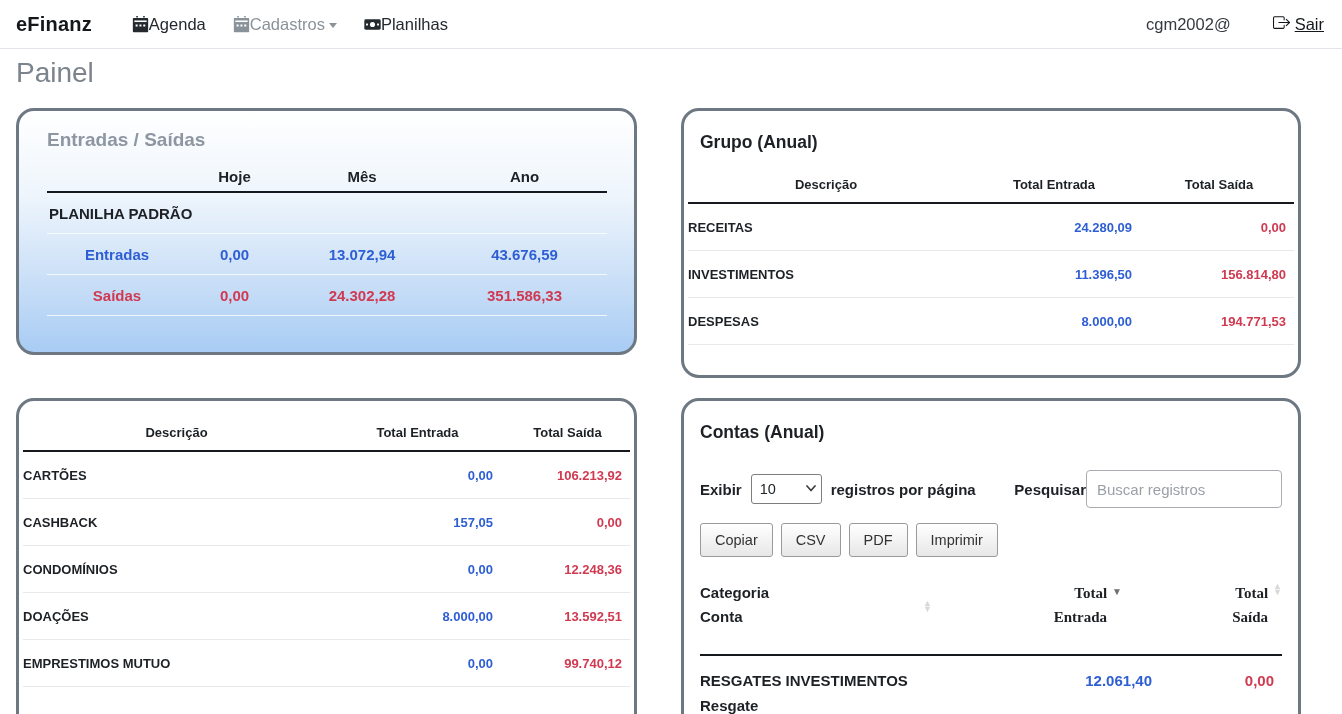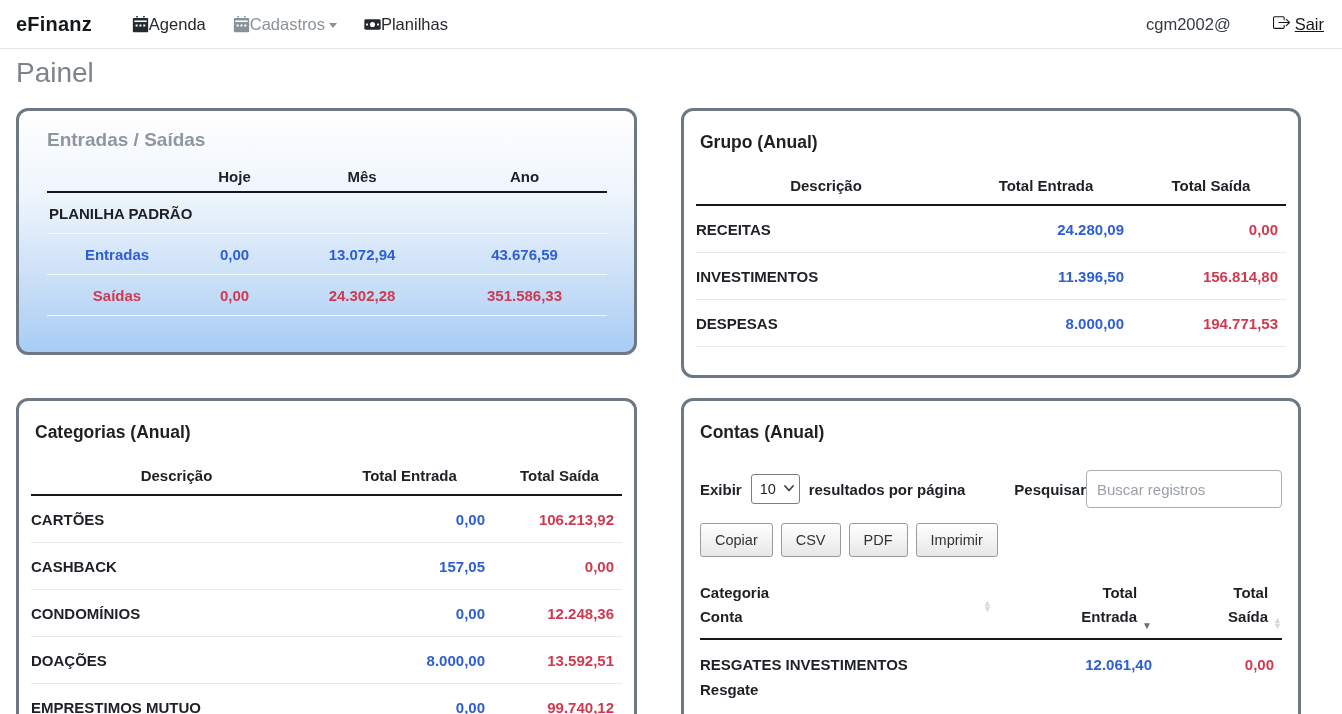--- a/index.html
+++ b/index.html
@@ -20,68 +20,68 @@
   .nav-item .ic { display:inline-flex; width:17px; height:17px; }
   .nav-item.muted { color:#8a9299; }
   .caret { width:0; height:0; border-left:4.5px solid transparent; border-right:4.5px solid transparent; border-top:5px solid #8a9299; margin-left:4px; margin-top:2px; }
   .nav-right { margin-left:auto; display:flex; align-items:center; gap:42px; }
   .user-txt { font-size:16.5px; color:#343a40; }
   .logout { display:flex; align-items:center; gap:5px; color:#15181b; cursor:pointer; }
   .logout .txt { font-size:16.5px; text-decoration:underline; }
   
   .page-title { position:absolute; left:16px; top:57px; font-size:28px; font-weight:500; color:#7b838d; }
   
-  .card { position:absolute; border:3px solid #6d7883; border-radius:12px; background:#fff; }
+  .card { position:absolute; border:3px solid #6d7883; border-radius:18px; background:#fff; }
   .card-es { left:16px; top:108px; width:621px; height:247px;
     background:linear-gradient(180deg,#ffffff 0%,#eef5fc 35%,#c8def7 72%,#a8ccf4 100%); }
   .card-grupo { left:681px; top:108px; width:620px; height:270px; }
   .card-cat { left:16px; top:398px; width:621px; height:420px; }
   .card-contas { left:681px; top:398px; width:620px; height:420px; }
   .card-title { font-size:17.5px; font-weight:700; color:#1d2125; padding:21px 16px 0 16px; }
   .es-title { font-size:19px; font-weight:600; color:#8e97a1; padding:18px 0 0 28px; }
   
   .es-table { margin:10px 27px 0 28px; font-size:15px; }
   .es-grid { display:grid; grid-template-columns:140px 95px 160px 1fr; align-items:center; }
   .es-head { height:32px; border-bottom:2px solid #15181c; font-weight:700; color:#1d2125; }
   .es-head div { text-align:center; }
   .es-group { height:41px; display:flex; align-items:center; font-weight:700; color:#1d2125; border-bottom:1px solid rgba(255,255,255,.75); padding-left:2px; }
   .es-row { height:41px; border-bottom:1px solid rgba(255,255,255,.75); font-weight:700; }
   .es-row div { text-align:center; }
   .in  { color:#2e5ed3; }
   .out { color:#d03a51; }
   
-  .dtbl { margin:0 12px; font-size:15px; }
+  .dtbl { margin:0 4px; font-size:13px; }
   .dtbl .head { display:grid; align-items:end; padding-bottom:10px; border-bottom:2px solid #15181c; font-weight:700; color:#1d2125; margin-top:24px; }
   .dtbl .row { display:grid; align-items:center; height:47px; border-bottom:1px solid #e6e8eb; }
   .g-cols { grid-template-columns:1fr 180px 150px; }
   .c-cols { grid-template-columns:1fr 175px 125px; }
   .dtbl .h1 { text-align:center; }
   .dtbl .h2, .dtbl .h3 { text-align:center; }
   .dtbl .desc { font-weight:700; color:#1d2125; text-align:left; }
   .dtbl .vin  { font-weight:700; color:#2e5ed3; text-align:right; padding-right:12px; }
   .dtbl .vout { font-weight:700; color:#d03a51; text-align:right; padding-right:8px; }
   
   .controls { display:flex; align-items:center; margin:27px 16px 0 16px; font-size:15px; font-weight:700; color:#1d2125; }
   .select-wrap { position:relative; display:inline-flex; margin:0 9px; }
-  .page-select { width:49px; height:30px; border:1px solid #7e7e7e; border-radius:3px; background:#fff;
+  .page-select { width:71px; height:30px; border:1px solid #7e7e7e; border-radius:3px; background:#fff;
     font-family:inherit; font-size:14.5px; color:#212529; padding:0 18px 0 8px; appearance:none; -webkit-appearance:none; }
   .select-chev { position:absolute; right:6px; top:11px; pointer-events:none; }
   .search-group { margin-left:auto; display:flex; align-items:center; }
   .search-input { width:196px; height:32px; border:1px solid #a9acb0; border-radius:4px; padding:18px 10px;
     font-family:inherit; font-size:15px; color:#212529; background:#fff; }
   .search-input::placeholder { color:#9aa0a6; }
   .dt-buttons { margin:15px 16px 0 16px; display:flex; gap:8px; }
   .dt-btn { padding:8px 14px; font-family:inherit; font-size:14.5px; color:#333;
     background:linear-gradient(180deg,#ffffff 0%,#e7e7e7 100%);
     border:1px solid #9a9a9a; border-radius:3px; cursor:pointer; }
   .ct-cols { grid-template-columns:1fr 160px 130px; }
-  .ct-head { display:grid; align-items:center; margin:24px 16px 0 16px; padding-bottom:9px; border-bottom:2px solid #15181c;
-    font-size:15px; font-weight:700; color:#1d2125; line-height:1.6; }
+  .ct-head { display:grid; align-items:center; margin:24px 16px 0 16px; padding-bottom:25px; border-bottom:2px solid #15181c;
+    font-size:15px; font-weight:700; color:#1d2125; line-height:1.6;gap:30px; }
   .th-flex { display:flex; justify-content:space-between; align-items:center; cursor:pointer; }
-  .th-right { display:flex; justify-content:flex-end; align-items:flex-end; gap:5px; text-align:right; cursor:pointer; }
+  .th-right { display:flex; justify-content:flex-end; align-items:flex-start; gap:5px; text-align:right; cursor:pointer;font-family:Liberation Serif, serif; }
   .sort { display:inline-flex; flex-direction:column; align-items:center; font-size:9px; line-height:6px; color:#d8d8d8; margin-top:2px; }
   .sort.desc .s-up { visibility:hidden; }
   .sort.desc .s-down { color:#6e6e6e; font-size:10px; }
   .ct-row { display:grid; align-items:start; margin:0 16px; padding:13px 0 12px 0; font-size:15px; font-weight:700; line-height:1.65; }
   .ct-row .cat { color:#1d2125; }
   .ct-row .vin { color:#2e5ed3; text-align:right; padding-right:0; }
   .ct-row .vout { color:#d03a51; text-align:right; padding-right:8px; }
 </style>
 </head>
 <body>
@@ -187,21 +187,20 @@
     </div>
     <div class="row g-cols">
       <div class="desc">DESPESAS</div>
       <div class="vin">8.000,00</div>
       <div class="vout">194.771,53</div>
     </div>
   </div>
 </section>
 
 <section class="card card-cat">
-  <div class="card-title">Categorias (Anual)</div>
   <div class="dtbl">
     <div class="head c-cols">
       <div class="h1">Descrição</div>
       <div class="h2">Total Entrada</div>
       <div class="h3">Total Saída</div>
     </div>
     <div class="row c-cols">
       <div class="desc">CARTÕES</div>
       <div class="vin">0,00</div>
       <div class="vout">106.213,92</div>
@@ -235,21 +234,21 @@
   <div class="controls">
     <span>Exibir</span>
     <span class="select-wrap">
       <select class="page-select">
         <option>10</option>
       </select>
       <svg class="select-chev" width="10" height="7" viewBox="0 0 10 7">
           <polyline points="1,1 5,5.5 9,1" fill="none" stroke="#3c4043" stroke-width="1.7" stroke-linecap="round" stroke-linejoin="round"></polyline>
         </svg>
     </span>
-    <span>resultados por página</span>
+    <span>registros por página</span>
     <span class="search-group">
       <span>Pesquisar</span>
       <input class="search-input" type="text" placeholder="Buscar registros" style="">
     </span>
   </div>
 
   <div class="dt-buttons">
     <button class="dt-btn">Copiar</button>
     <button class="dt-btn">CSV</button>
     <button class="dt-btn">PDF</button>

